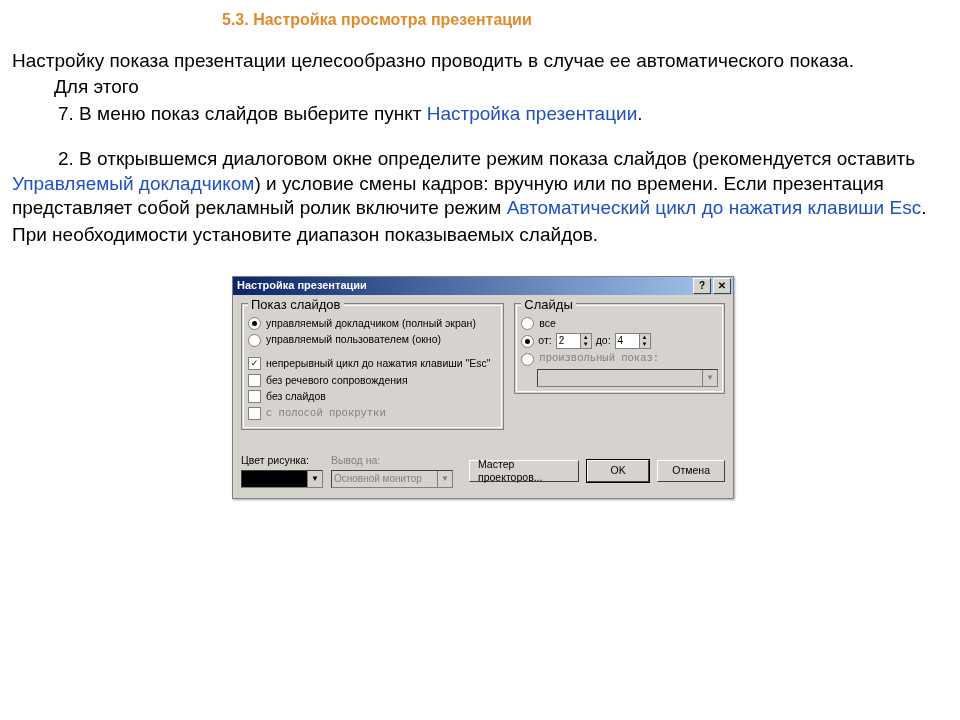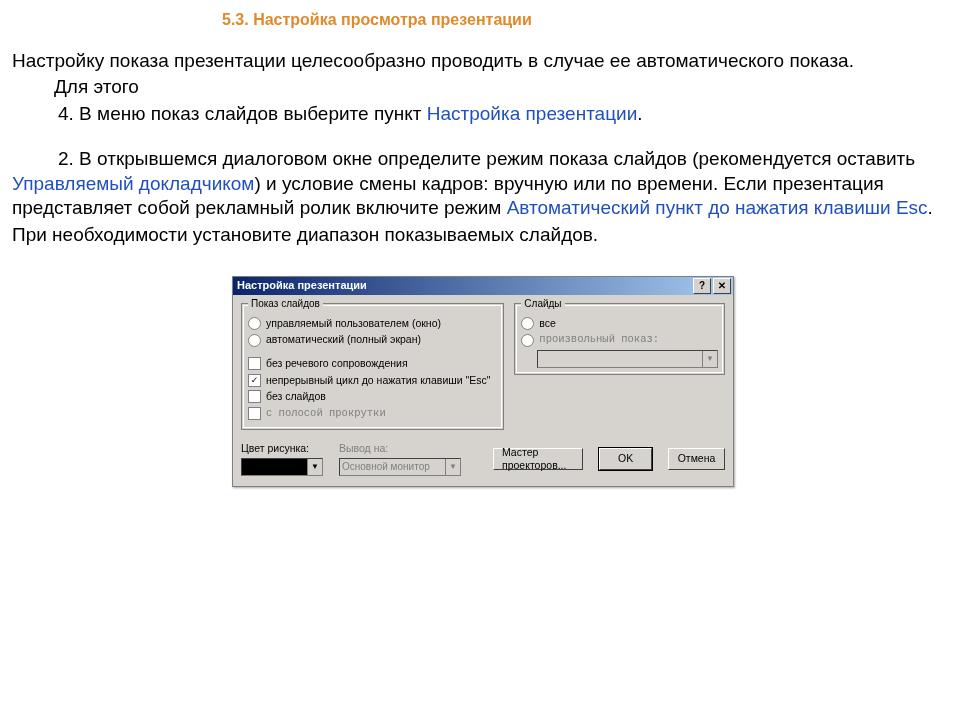--- a/index.html
+++ b/index.html
@@ -82,21 +82,21 @@
     position: absolute;
     inset: 1px;
     border: 1px solid #fff;
     pointer-events: none;
   }
   .groupbox > .legend {
     position: absolute;
     top: -7px; left: 6px;
     background: #d6d3ce;
     padding: 0 3px;
-    font-size: 10px;
+    font-size: 13px;
   }
   .opt {
     display: flex;
     align-items: center;
     gap: 5px;
     margin: 3px 0;
     font-size: 10.5px;
   }
   .opt.disabled { color: #808080; font-family: Liberation Mono, monospace; }
   .radio, .check {
@@ -141,22 +141,22 @@
   }
   .combo.disabled { background: #d6d3ce; color:#808080; }
   .combo .txt { flex:1; padding: 1px 2px; }
   .combo .dd {
     width: 14px; background:#d6d3ce;
     border-left:1px solid #808080;
     display:flex; align-items:center; justify-content:center;
     font-size:8px;
   }
   .bottom-row {
-    display: flex; align-items: center; gap: 16px;
-    margin-top: 4px;
+    display: flex; align-items: center; gap: 8px;
+    margin-top: 16px;
   }
   .lbl { font-size: 10.5px; }
   .lbl.disabled { color:#808080; }
   .btn {
     height: 20px;
     padding: 0 8px;
     background: #d6d3ce;
     border: 1px solid #fff;
     border-right-color:#404040;
     border-bottom-color:#404040;
@@ -169,79 +169,98 @@
 <body>
 
 <div class="page">
   <h2 class="title">5.3.  Настройка просмотра презентации</h2>
 
   <p class="para">Настройку показа презентации целесообразно проводить в случае ее автоматического показа.</p>
 
   <p class="para indent1">Для этого</p>
 
   <p class="para indent2">
-    <span>4.  В меню показ слайдов выберите пункт </span><span class="blue">Настройка презентации</span><span>.</span>
+    <span>7.  В меню показ слайдов выберите пункт </span><span class="blue">Настройка презентации</span><span>.</span>
   </p>
 
   <div class="gap"></div>
 
   <p class="para">
-    <span style="padding-left:46px">2.  В открывшемся диалоговом окне определите режим показа слайдов (рекомендуется оставить </span><span class="blue">Управляемый докладчиком</span><span>) и условие смены кадров: вручную или по времени. Если презентация представляет собой рекламный ролик включите режим </span><span class="blue">Автоматический пункт до нажатия клавиши Esc</span><span>.</span>
+    <span style="padding-left:46px">2.  В открывшемся диалоговом окне определите режим показа слайдов (рекомендуется оставить </span><span class="blue">Управляемый докладчиком</span><span>) и условие смены кадров: вручную или по времени. Если презентация представляет собой рекламный ролик включите режим </span><span class="blue">Автоматический цикл до нажатия клавиши Esc</span><span>.</span>
   </p>
 
   <p class="para">При необходимости установите диапазон  показываемых слайдов.</p>
 
   <div class="dialog-wrap">
     <div class="titlebar">
       <span>Настройка презентации</span>
       <span class="spacer"></span>
       <span class="tb-btn">?</span>
       <span class="tb-btn">✕</span>
     </div>
 
     <div class="dialog-body">
       <div class="cols">
         <div class="col-l">
           <div class="groupbox">
             <span class="legend">Показ слайдов</span>
             <div class="opt">
+                <span class="radio sel"></span>
+                <span>управляемый докладчиком (полный экран)</span>
+              </div>
+            <div class="opt">
                 <span class="radio"></span>
                 <span>управляемый пользователем (окно)</span>
               </div>
-            <div class="opt">
-                <span class="radio"></span>
-                <span>автоматический (полный экран)</span>
-              </div>
             <div style="height:4px"></div>
+            <div class="opt">
+                <span class="check sel"></span>
+                <span>непрерывный цикл до нажатия клавиши "Esc"</span>
+              </div>
             <div class="opt">
                 <span class="check"></span>
                 <span>без речевого сопровождения</span>
-              </div>
-            <div class="opt">
-                <span class="check sel"></span>
-                <span>непрерывный цикл до нажатия клавиши "Esc"</span>
               </div>
             <div class="opt">
                 <span class="check"></span>
                 <span>без слайдов</span>
               </div>
             <div class="opt disabled">
                 <span class="check"></span>
                 <span>с полосой прокрутки</span>
               </div>
           </div>
         </div>
 
         <div class="col-r">
           <div class="groupbox">
             <span class="legend">Слайды</span>
             <div class="opt">
                 <span class="radio"></span>
                 <span>все</span>
               </div>
+            <div class="opt row-inline">
+              <span class="radio sel"></span>
+              <span>от:</span>
+              <span class="spin">
+                  <span class="val">2</span>
+                  <span class="arrows">
+                    <div>▲</div>
+                    <div>▼</div>
+                  </span>
+                </span>
+              <span>до:</span>
+              <span class="spin">
+                  <span class="val">4</span>
+                  <span class="arrows">
+                    <div>▲</div>
+                    <div>▼</div>
+                  </span>
+                </span>
+            </div>
             <div class="opt disabled">
                 <span class="radio"></span>
                 <span>произвольный показ:</span>
               </div>
             <div class="combo disabled" style="margin:2px 0 0 16px">
                 <span class="txt"></span>
                 <span class="dd">▼</span>
               </div>
           </div>
 

